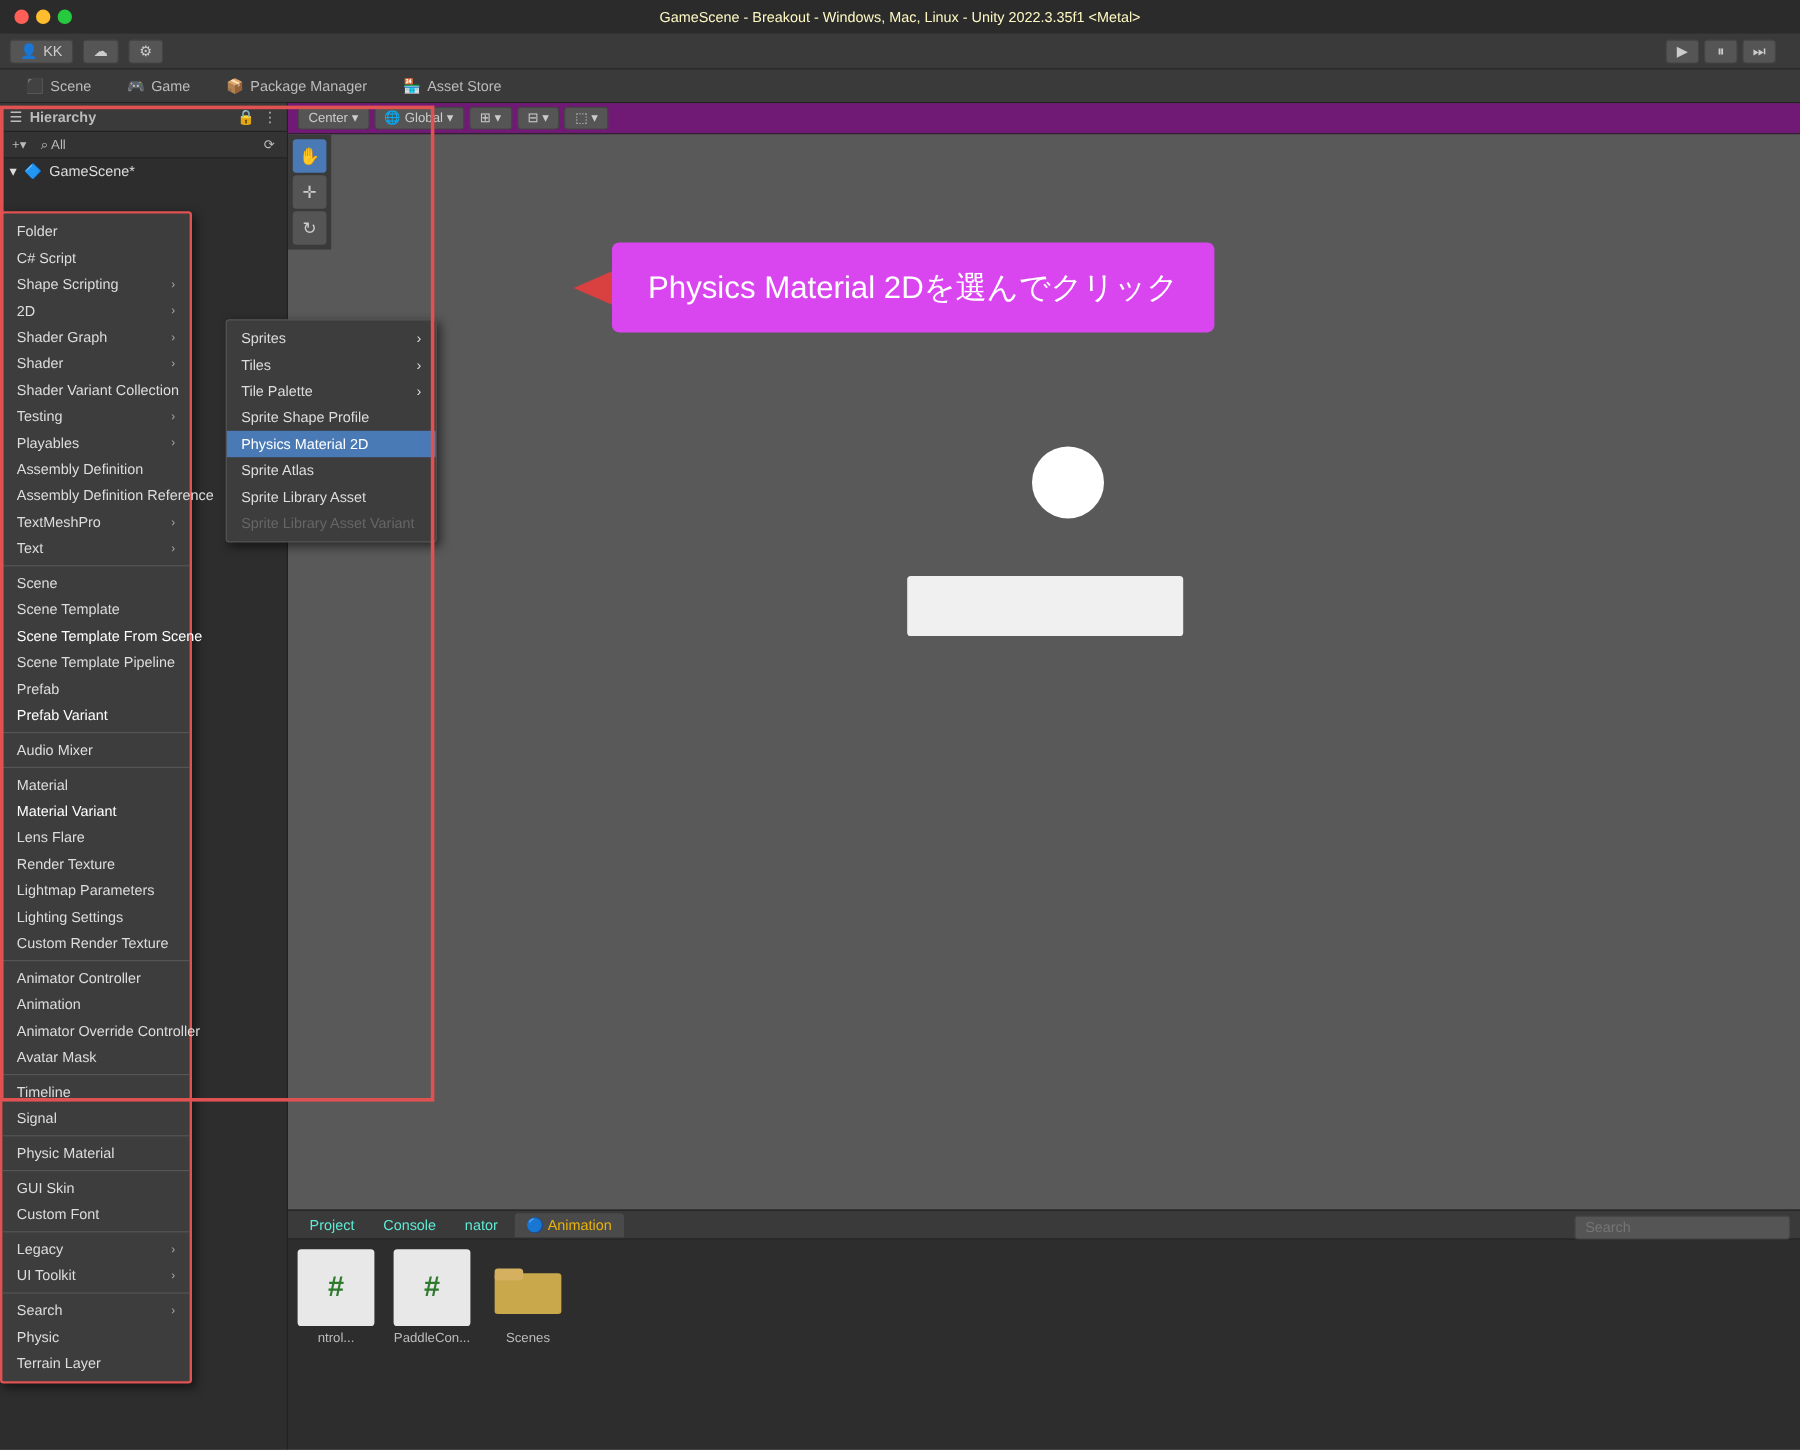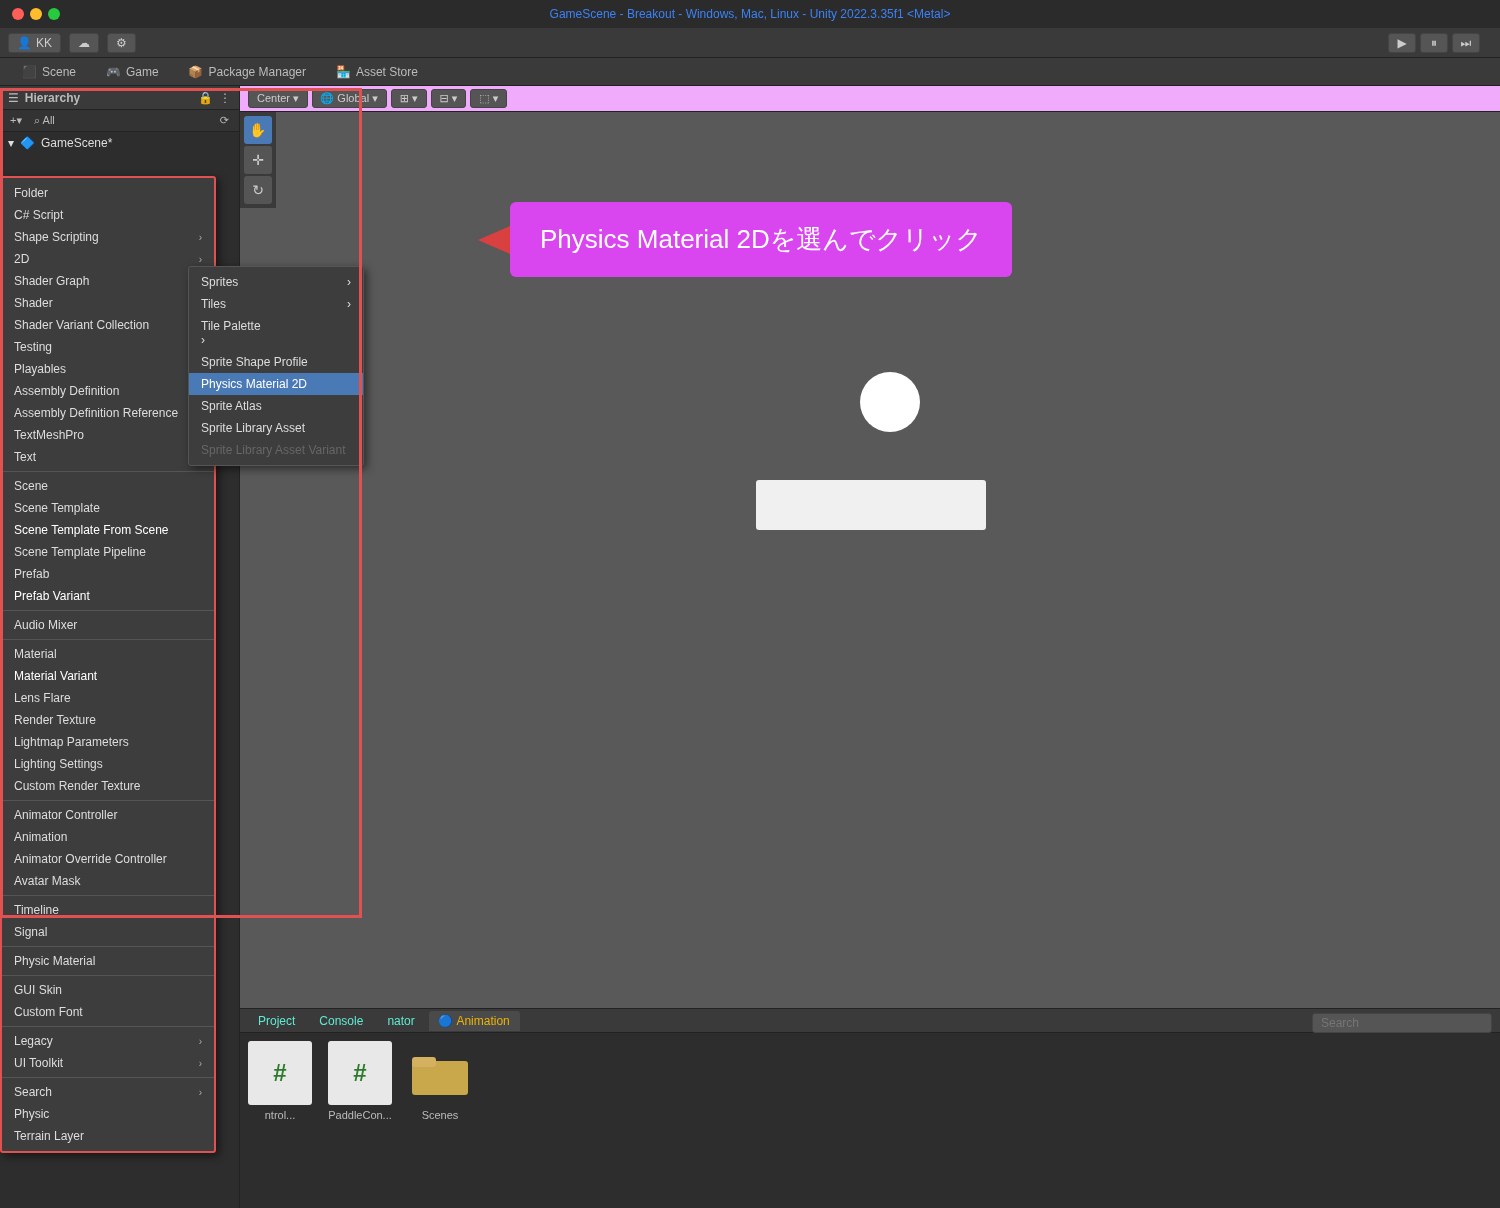--- a/index.html
+++ b/index.html
@@ -33,21 +33,21 @@
       height: 12px;
       border-radius: 50%;
     }
     .traffic-light.red { background: #ff5f56; }
     .traffic-light.yellow { background: #ffbd2e; }
     .traffic-light.green { background: #27c93f; }
     .title-text {
       position: absolute;
       left: 50%;
       transform: translateX(-50%);
-      color: #3b82f6;
+      color: #fef9c3;
       font-size: 12px;
       white-space: nowrap;
     }
 
     
     .toolbar-row {
       background: #3a3a3a;
       height: 30px;
       display: flex;
       align-items: center;
@@ -160,21 +160,21 @@
       display: flex;
       align-items: center;
       gap: 6px;
     }
 
     
     .context-menu {
       position: absolute;
       left: 0;
       top: 90px;
-      width: 216px;
+      width: 160px;
       background: #3d3d3d;
       border: 2px solid #e05252;
       border-radius: 3px;
       z-index: 100;
       padding: 4px 0;
       box-shadow: 3px 3px 8px rgba(0,0,0,0.5);
     }
     .menu-item {
       padding: 4px 12px;
       font-size: 12px;
@@ -229,21 +229,21 @@
 
     
     .scene-view {
       flex: 1;
       background: #4a4a4a;
       position: relative;
       display: flex;
       flex-direction: column;
     }
     .scene-toolbar {
-      background: #f0abfc;
+      background: #701a75;
       height: 26px;
       display: flex;
       align-items: center;
       padding: 0 8px;
       gap: 4px;
       border-bottom: 1px solid #222;
     }
     .scene-btn {
       background: #555;
       border: 1px solid #444;
@@ -637,21 +637,21 @@
 
     <div class="submenu">
       <div class="submenu-item" style="display:flex;justify-content:space-between;">
           <span>Sprites</span>
           <span>›</span>
         </div>
       <div class="submenu-item" style="display:flex;justify-content:space-between;">
           <span>Tiles</span>
           <span>›</span>
         </div>
-      <div class="submenu-item" style="display:flex;justify-content:space-between;flex-direction:column;">
+      <div class="submenu-item" style="display:flex;justify-content:space-between;">
           <span>Tile Palette</span>
           <span>›</span>
         </div>
       <div class="submenu-item"><span>Sprite Shape Profile</span></div>
       <div class="submenu-item active-highlight"><span>Physics Material 2D</span></div>
       <div class="submenu-item"><span>Sprite Atlas</span></div>
       <div class="submenu-item"><span>Sprite Library Asset</span></div>
       <div class="submenu-item disabled"><span>Sprite Library Asset Variant</span></div>
     </div>
   </div>

